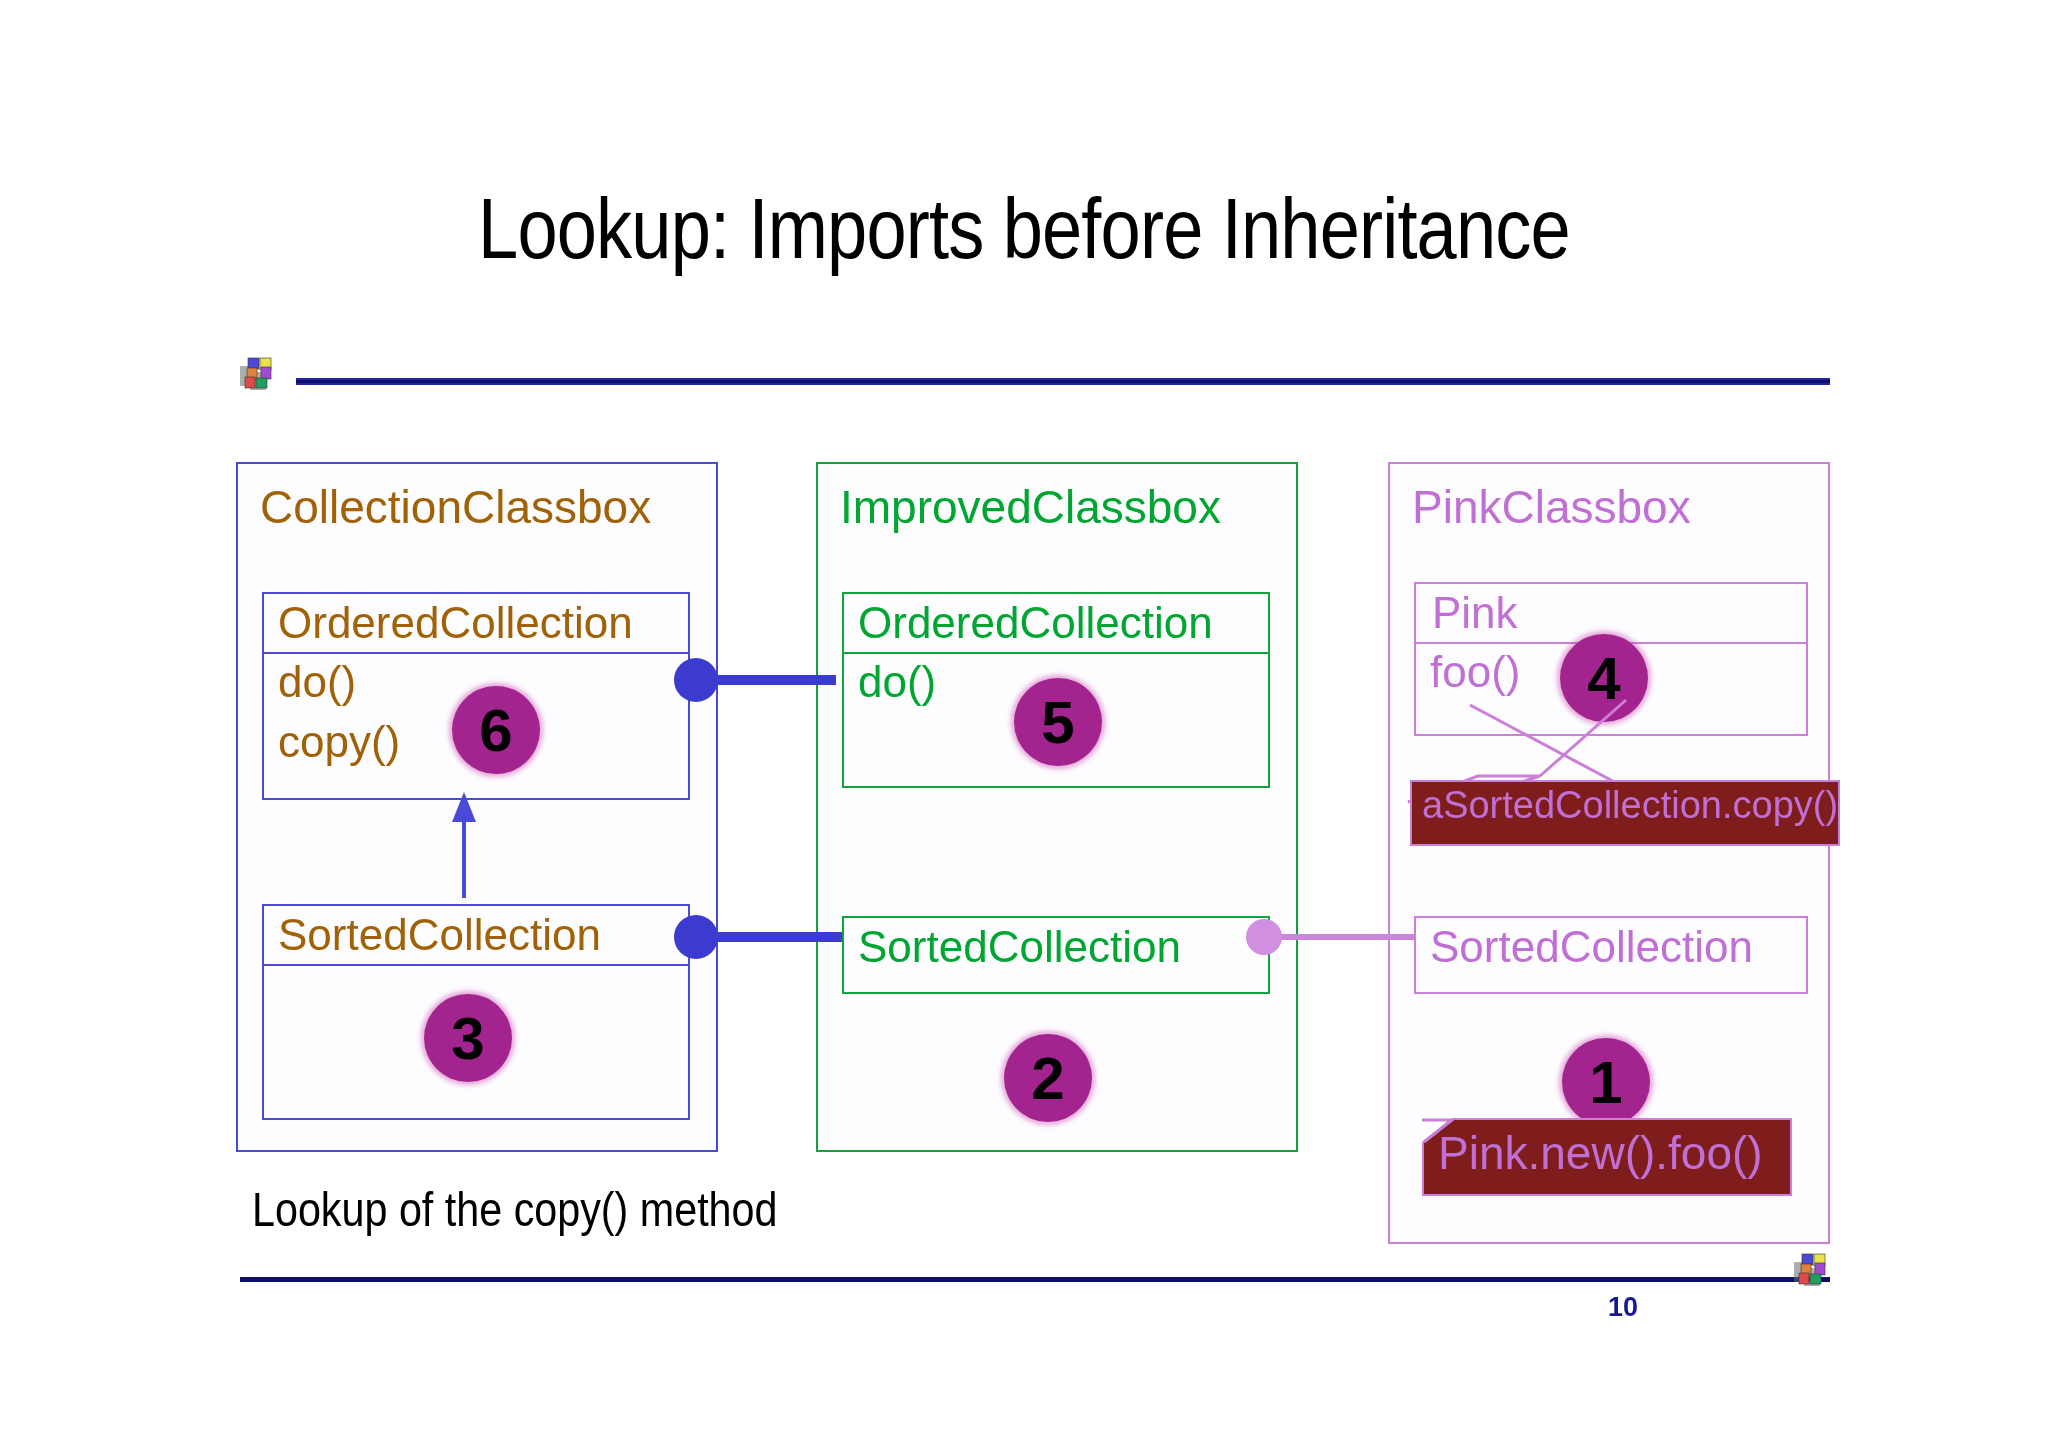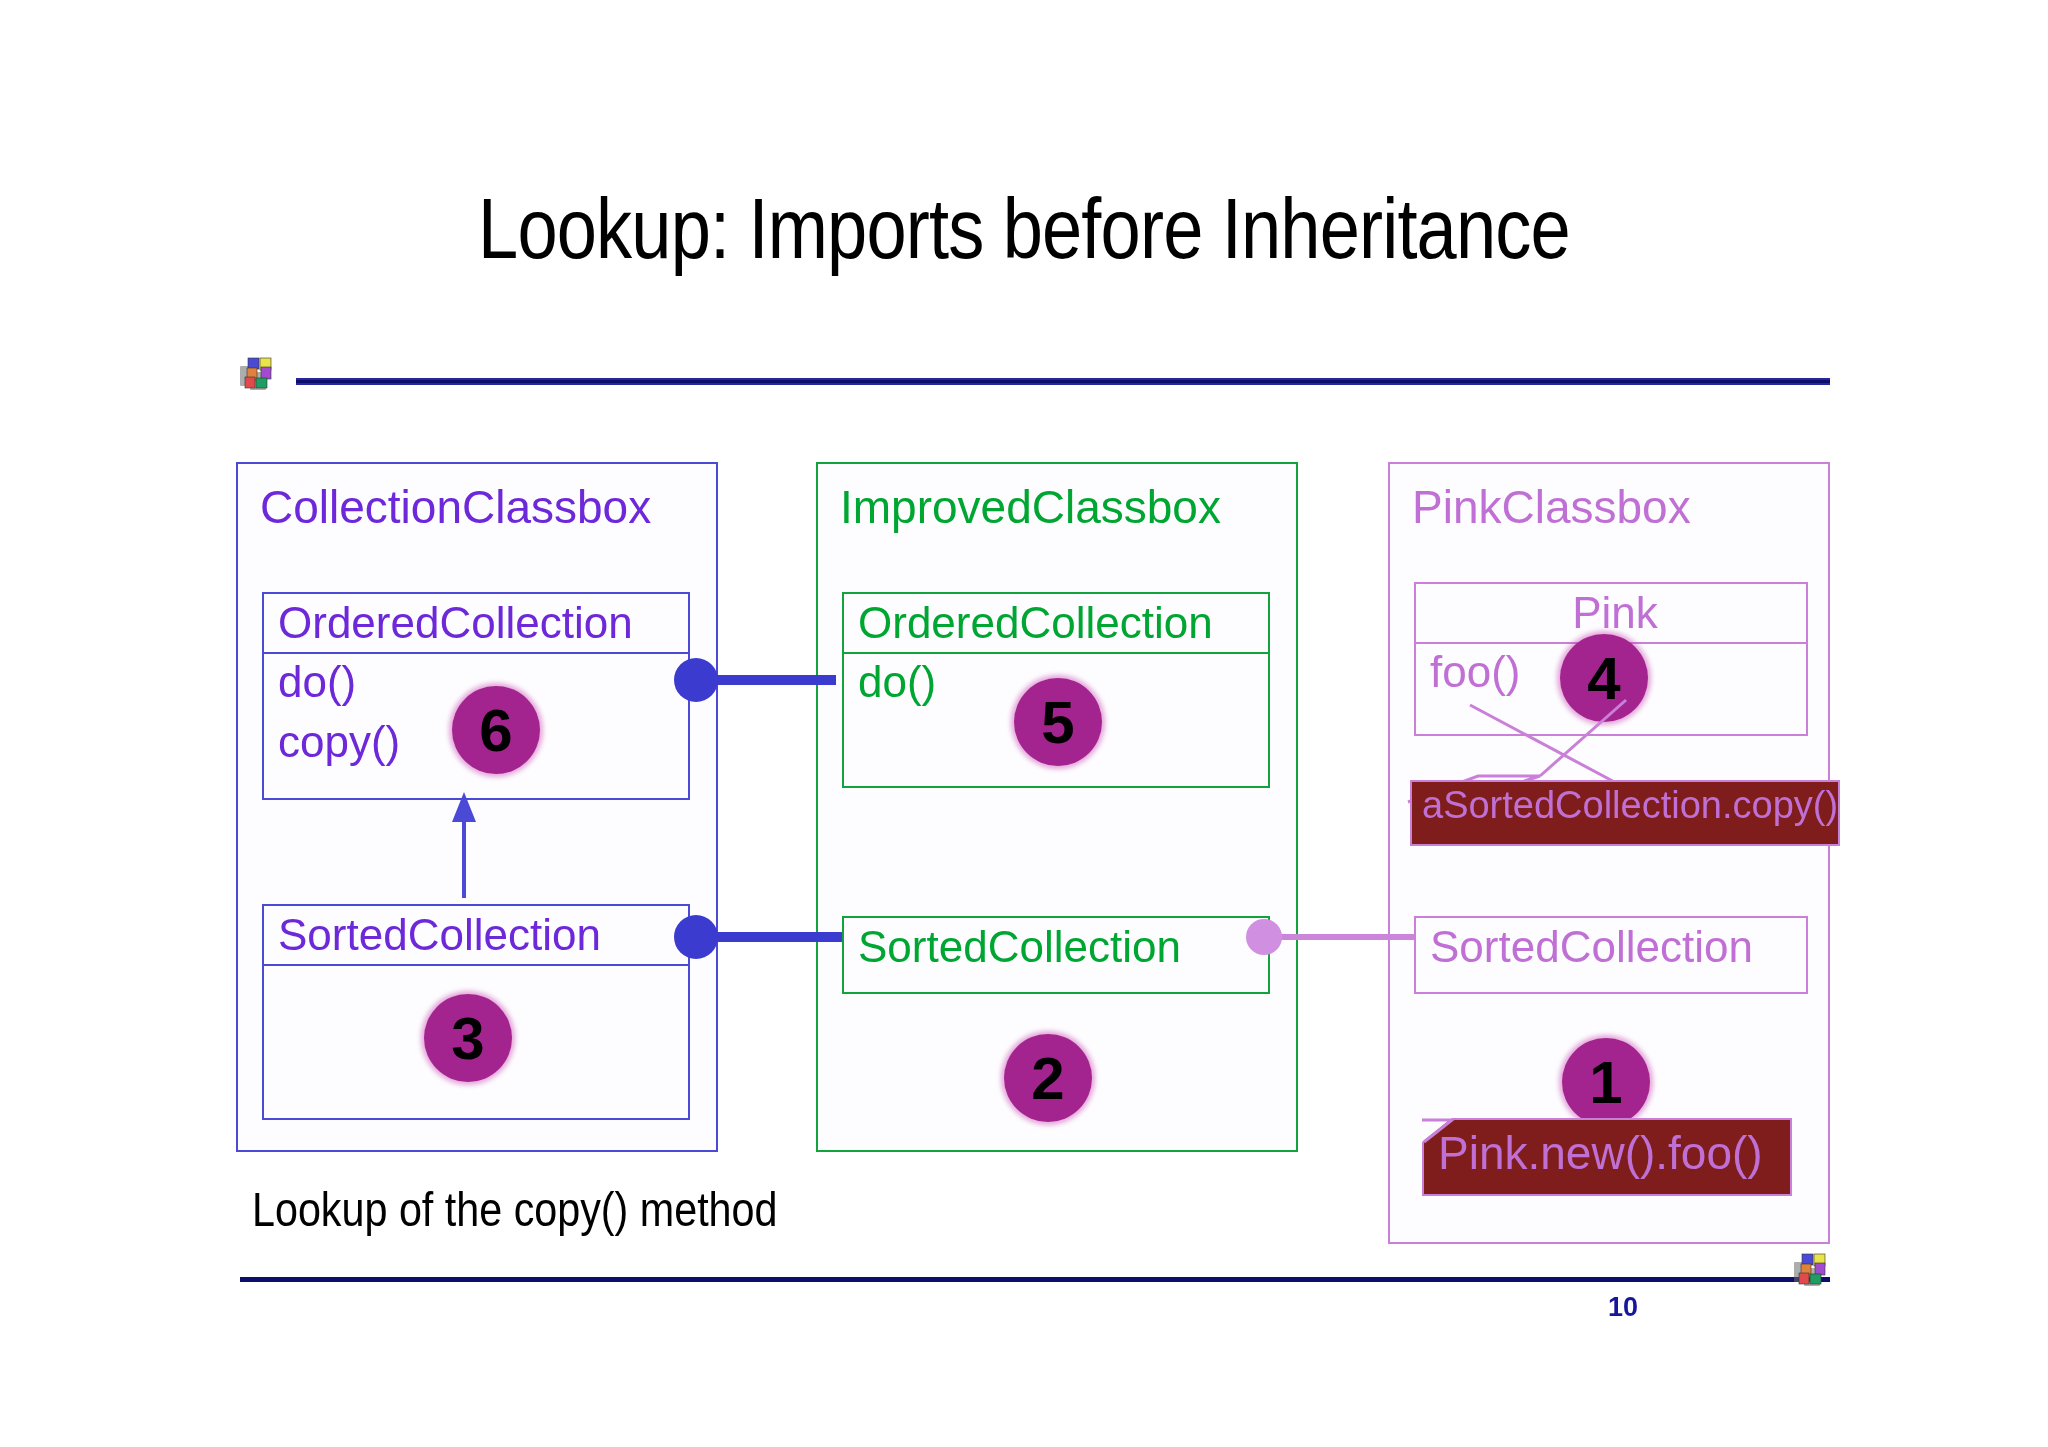--- a/index.html
+++ b/index.html
@@ -56,33 +56,33 @@
   }
 
   
   .classbox{position:absolute;background:#fdfdff;}
   .cb-title{position:absolute;left:22px;top:16px;font-size:46px;white-space:nowrap;}
 
   #classbox-collection{left:236px;top:462px;width:478px;height:686px;border:2px solid #4a4ad6;}
   #classbox-improved  {left:816px;top:462px;width:478px;height:686px;border:2px solid #12a33c;}
   #classbox-pink      {left:1388px;top:462px;width:438px;height:778px;border:2px solid #ca7fd8;}
 
-  .c-blue {color:#6d28d9;}
+  .c-blue {color:#a16207;}
   .c-green{color:#00a632;}
   .c-pink {color:#c070d4;}
   .b-blue {border-color:#4a4ad6;}
   .b-green{border-color:#12a33c;}
   .b-pink {border-color:#ca7fd8;}
 
   
   .classshape{position:absolute;background:#fdfdff;border-style:solid;border-width:2px;}
   .cs-head{position:relative;height:60px;border-bottom-style:solid;border-bottom-width:2px;box-sizing:border-box;text-decoration:underline;}
   .cs-head.no-sep{border-bottom:none;}
   .cs-head span{position:absolute;left:14px;top:4px;font-size:44px;white-space:nowrap;}
-  .cs-head.center span{left:4px;width:100%;text-align:center;}
+  .cs-head.center span{left:16px;width:100%;text-align:left;}
   .cs-body{position:relative;box-sizing:border-box;}
   .cs-body .m{position:absolute;left:14px;font-size:44px;white-space:nowrap;line-height:1;}
 
   
   #oc-blue   {left:24px;top:128px;width:424px;height:204px;}
   #sc-blue   {left:24px;top:440px;width:424px;height:212px;}
   #oc-green  {left:24px;top:128px;width:424px;height:192px;}
   #sc-green  {left:24px;top:452px;width:424px;height:74px;}
   #pink-shape{left:24px;top:118px;width:390px;height:150px;}
   #sc-pink   {left:24px;top:452px;width:390px;height:74px;}

